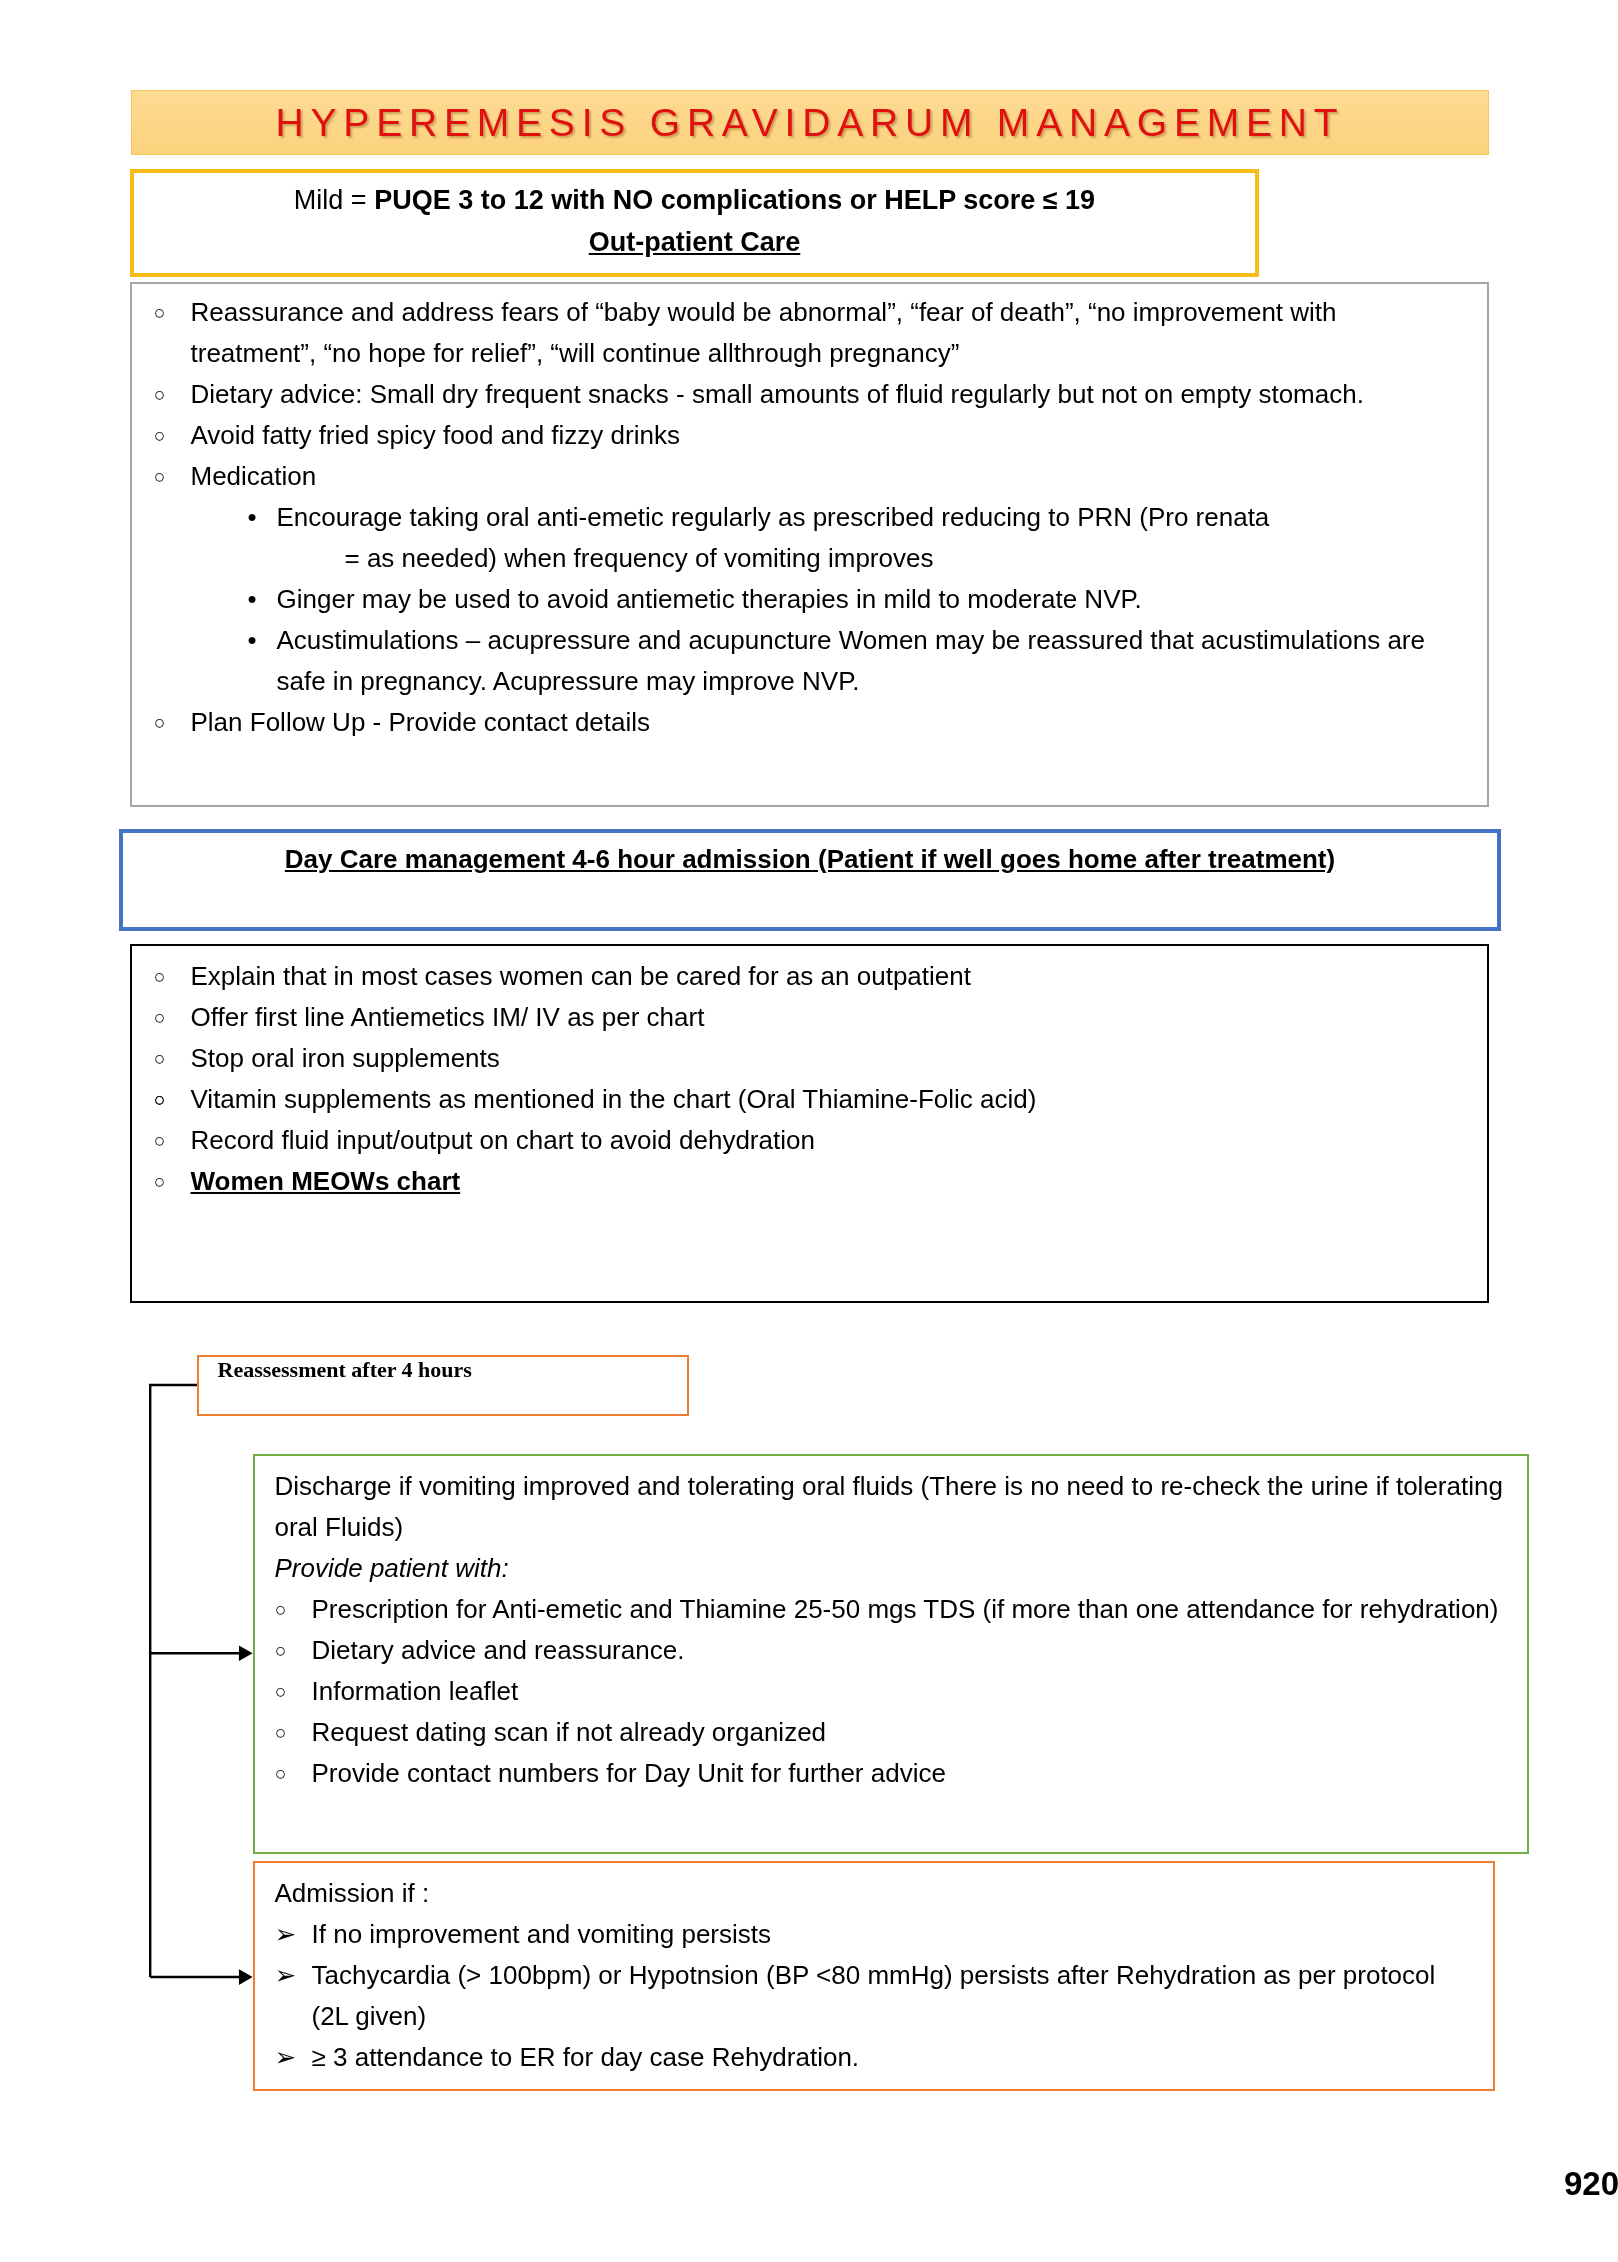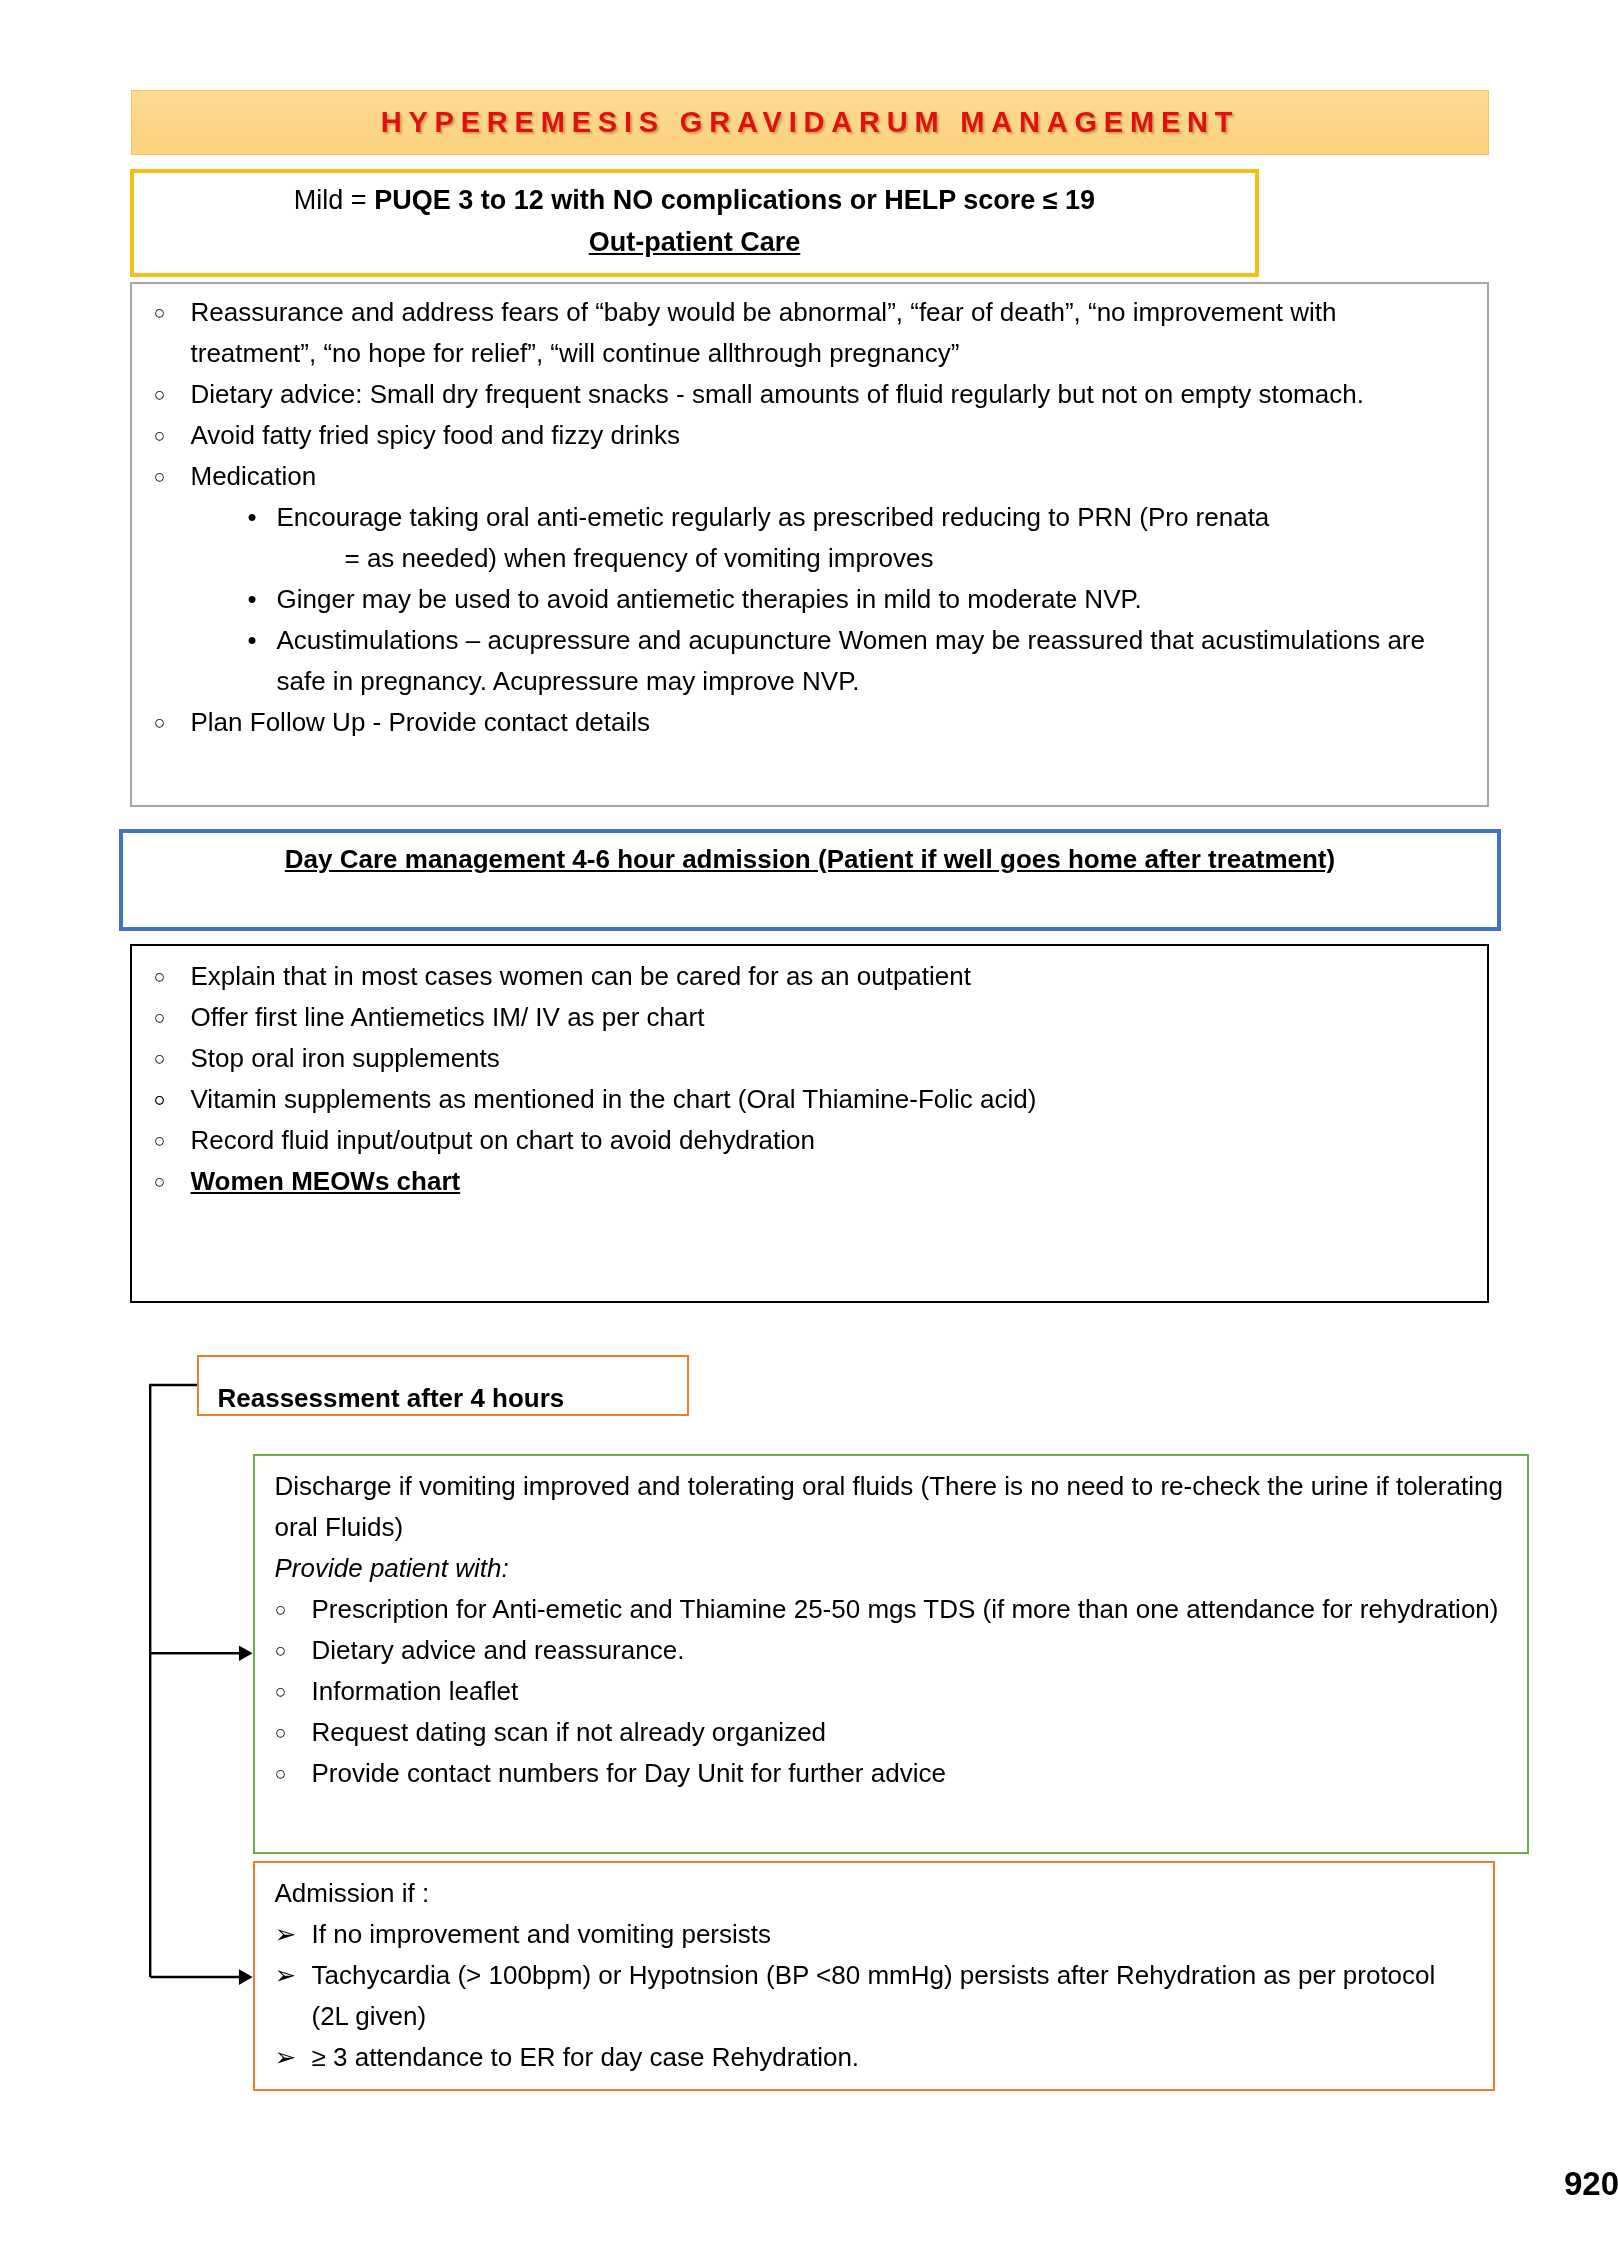--- a/index.html
+++ b/index.html
@@ -2,34 +2,34 @@
 <html><head>
 <meta charset="utf-8">
 <style>
   html, body { margin:0; padding:0; background:#ffffff; }
   body { width:1619px; height:2263px; position:relative; overflow:hidden;
          font-family:"Liberation Sans", sans-serif; color:#000; }
   .abs { position:absolute; box-sizing:border-box; }
   .title-bar { left:131px; top:90px; width:1358px; height:65px;
     background:linear-gradient(#fddb94,#fcd27c); border:1px solid #f6c55c;
     display:flex; align-items:center; justify-content:center; }
-  .title-text { color:#e01010; font-weight:bold; font-size:29px; letter-spacing:6.8px;
+  .title-text { color:#e01010; font-weight:normal; font-size:39px; letter-spacing:6.8px;
     text-shadow:2px 2px 2px rgba(120,60,0,0.35); }
   .mild-box { left:130px; top:169px; width:1129px; height:108px;
     border:4.9px solid #f6bd16; text-align:center; font-size:27px; line-height:42px; padding-top:5.9px; }
   .bold { font-weight:bold; }
   .u { text-decoration:underline; }
   .gray-box { left:130px; top:282px; width:1359px; height:525px; border:2.9px solid #a6a6a6;
     padding:7.8px 19.5px 0 21.5px; font-size:26px; line-height:41px; }
   .blue-box { left:119px; top:829px; width:1382px; height:102px; border:4.9px solid #4472c4;
     text-align:center; font-size:26px; line-height:42px; padding-top:4.9px; }
   .black-box { left:130px; top:944px; width:1359px; height:359px; border:2.9px solid #000;
     padding:9.8px 19.5px 0 21.5px; font-size:26px; line-height:41px; }
   .reassess-box { left:197px; top:1355px; width:492px; height:61px; border:2.9px solid #ed7d31;
-    font-size:26px; font-weight:bold; padding-left:18.5px; display:flex; align-items:flex-end; }
+    font-size:22px; font-weight:bold; padding-left:18.5px; display:flex; align-items:flex-start;font-family:Liberation Serif, serif; }
   .green-box { left:253px; top:1454px; width:1276px; height:400px; border:2.9px solid #70ad47;
     padding:9.8px 19.5px 0 19.5px; font-size:26px; line-height:41px; }
   .adm-box { left:253px; top:1861px; width:1242px; height:230px; border:2.9px solid #ed7d31;
     padding:9.8px 19.5px 0 19.5px; font-size:26px; line-height:41px; }
   ul { list-style:none; margin:0; padding:0; }
   .circ-li { position:relative; padding-left:37px; }
   .circ-li .mark { position:absolute; left:0; top:0; font-size:19.5px; }
   .dot-li { position:relative; padding-left:123px; }
   .dot-li .mark { position:absolute; left:94px; top:0; }
   .dot-li.hang2 .cont { display:block; padding-left:68px; }

